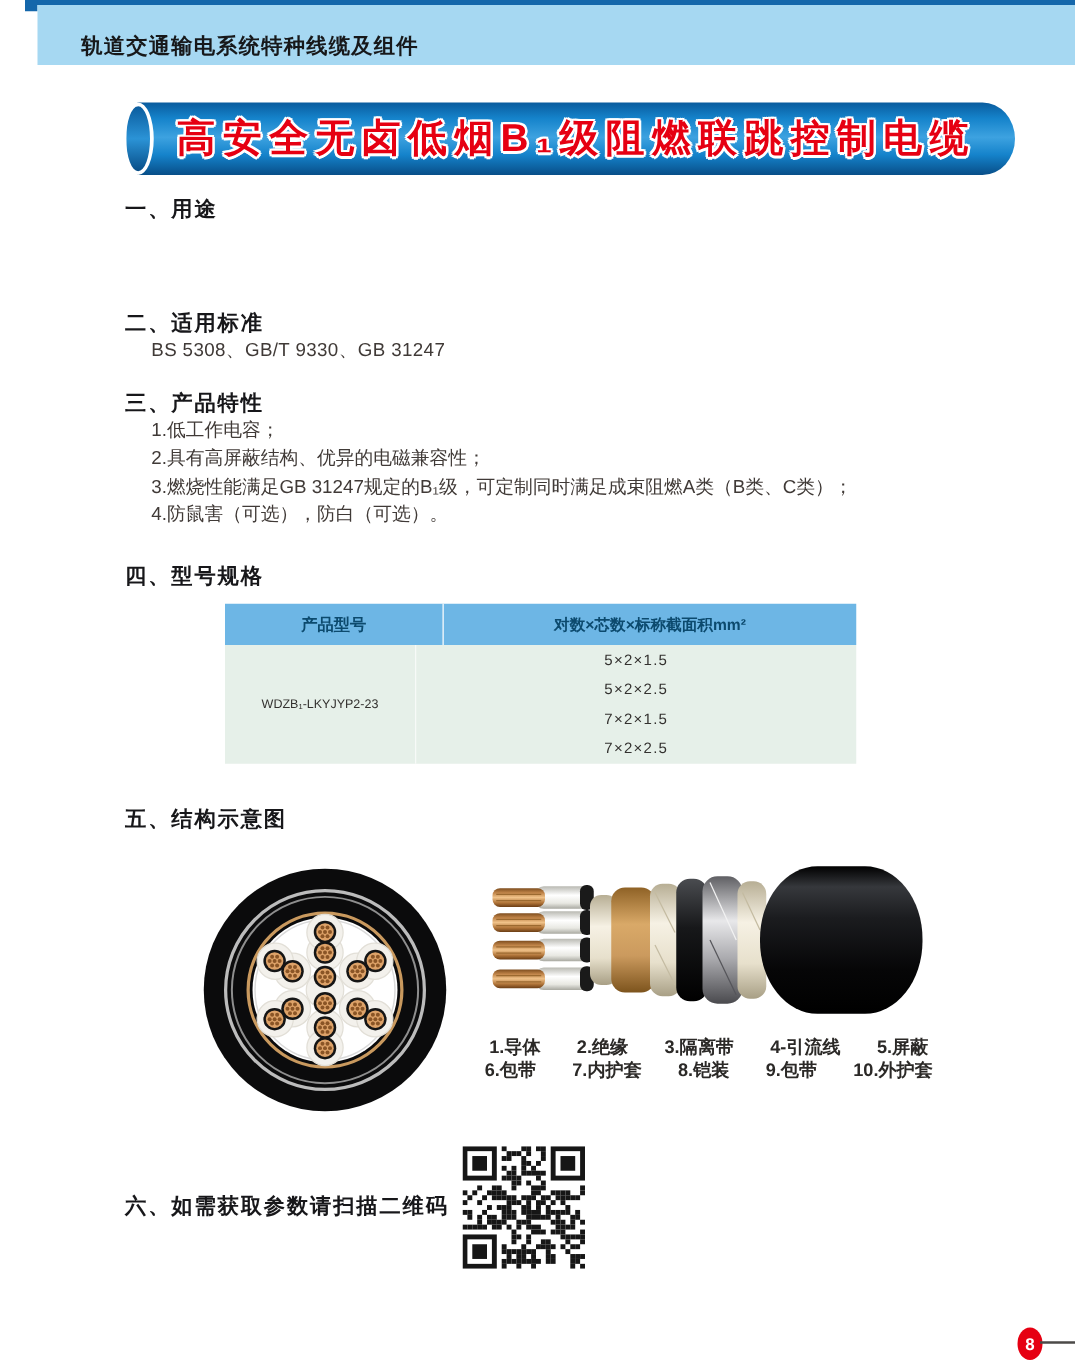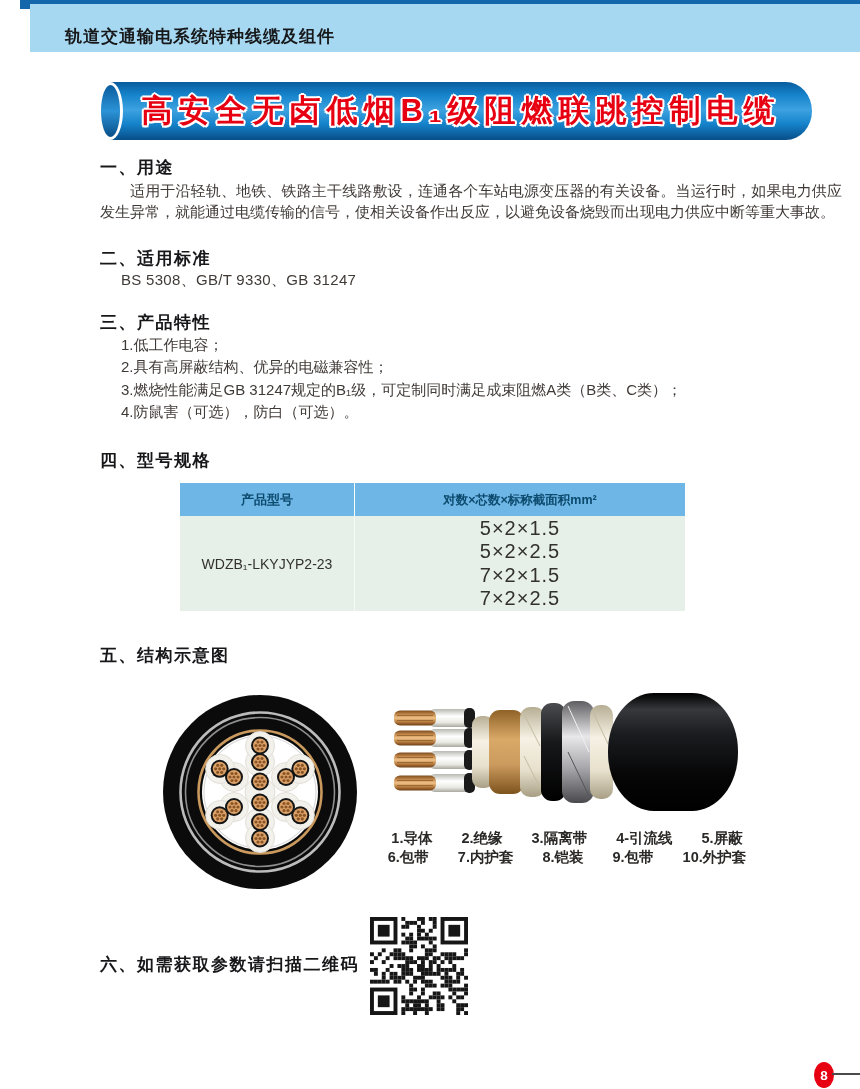--- a/index.html
+++ b/index.html
@@ -33,23 +33,23 @@
   #sec1-body{position:absolute;left:80px;top:181px;width:742px;line-height:20.5px;text-indent:2em;text-align:justify;}
   #sec2-body{position:absolute;left:101px;top:271px;letter-spacing:.3px;white-space:nowrap;}
   #features{position:absolute;left:101px;top:334px;line-height:22.4px;}
 
   
   #spec-table{position:absolute;left:160px;top:483px;width:505px;}
   .t-head{display:flex;height:33px;background:var(--table-header-blue,#6db6e5);color:#0c4a6e;font-weight:bold;}
   .t-head .c1{width:175px;border-right:1px solid #fdfdfd;display:flex;align-items:center;justify-content:center;font-size:13px;box-sizing:border-box;}
   .t-head .c2{flex:1;display:flex;flex-direction:row;align-items:center;justify-content:center;font-size:12.5px;line-height:14px;}
   .t-body{display:flex;height:95px;background:var(--table-body-green,#e6f0e9);color:#33312f;}
-  .t-body .c1{width:175px;border-right:1px solid #f7faf8;display:flex;align-items:center;justify-content:center;font-size:14px;box-sizing:border-box;text-align:center;}
+  .t-body .c1{width:153px;border-right:1px solid #f7faf8;display:flex;align-items:center;justify-content:center;font-size:10px;box-sizing:border-box;text-align:center;}
   .t-body .c2{flex:1;display:flex;flex-direction:column;justify-content:center;}
-  .t-body .c2 div{text-align:center;line-height:23.5px;font-size:20px;letter-spacing:1px;}
+  .t-body .c2 div{text-align:center;line-height:23.5px;font-size:12px;letter-spacing:1px;}
 
   
   #cross-svg{position:absolute;left:140px;top:692px;width:200px;height:200px;}
   #cable-svg{position:absolute;left:372px;top:690px;width:350px;height:132px;}
   #cable-labels{position:absolute;left:372px;top:829px;width:350px;color:#2b2927;font-weight:bold;font-size:14.5px;}
   .lab-row{display:flex;justify-content:center;gap:29px;line-height:19px;white-space:nowrap;}
 
   #qr-svg{position:absolute;left:350px;top:917px;width:98px;height:98px;}
 
   .page-badge{position:absolute;left:794px;top:1062px;width:20px;height:26px;border-radius:50%;
@@ -69,21 +69,20 @@
   </div>
 
   <div class="banner">
     <div class="banner-body">
       <span class="banner-title">高安全无卤低烟B₁级阻燃联跳控制电缆</span>
     </div>
     <div class="banner-cap"></div>
   </div>
 
   <div class="sec-h" id="s1h">一、用途</div>
-  <div class="body-text" id="sec1-body">适用于沿轻轨、地铁、铁路主干线路敷设，连通各个车站电源变压器的有关设备。当运行时，如果电力供应发生异常，就能通过电缆传输的信号，使相关设备作出反应，以避免设备烧毁而出现电力供应中断等重大事故。</div>
 
   <div class="sec-h" id="s2h">二、适用标准</div>
   <div class="body-text" id="sec2-body">BS 5308、GB/T 9330、GB 31247</div>
 
   <div class="sec-h" id="s3h">三、产品特性</div>
   <div class="body-text" id="features">
     <div>1.低工作电容；</div>
     <div>2.具有高屏蔽结构、优异的电磁兼容性；</div>
     <div>3.燃烧性能满足GB 31247规定的B₁级，可定制同时满足成束阻燃A类（B类、C类）；</div>
     <div>4.防鼠害（可选），防白（可选）。</div>

